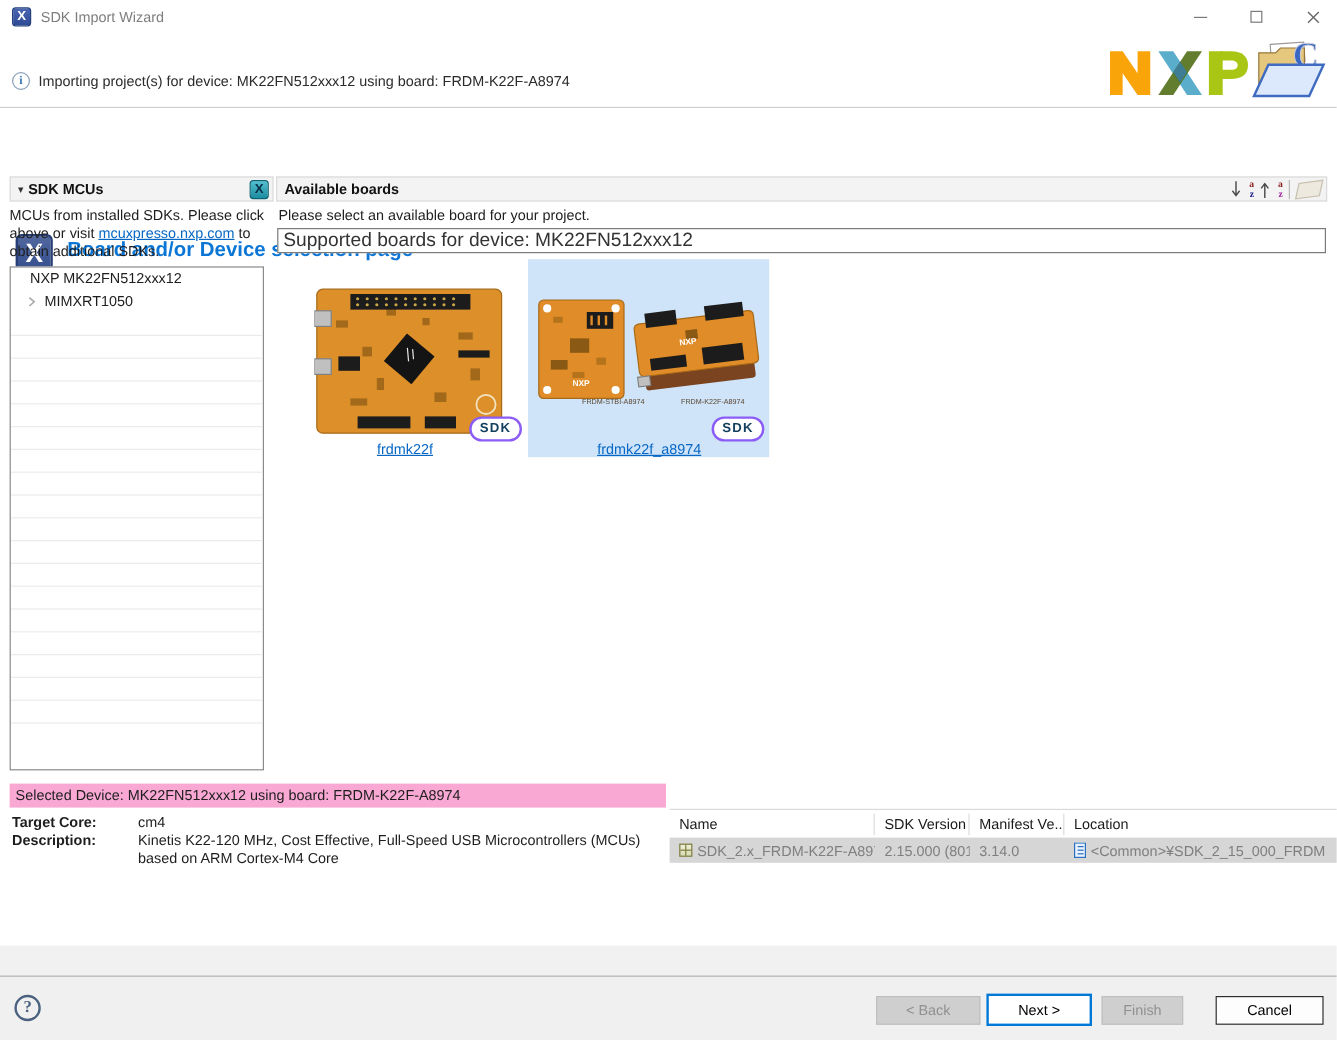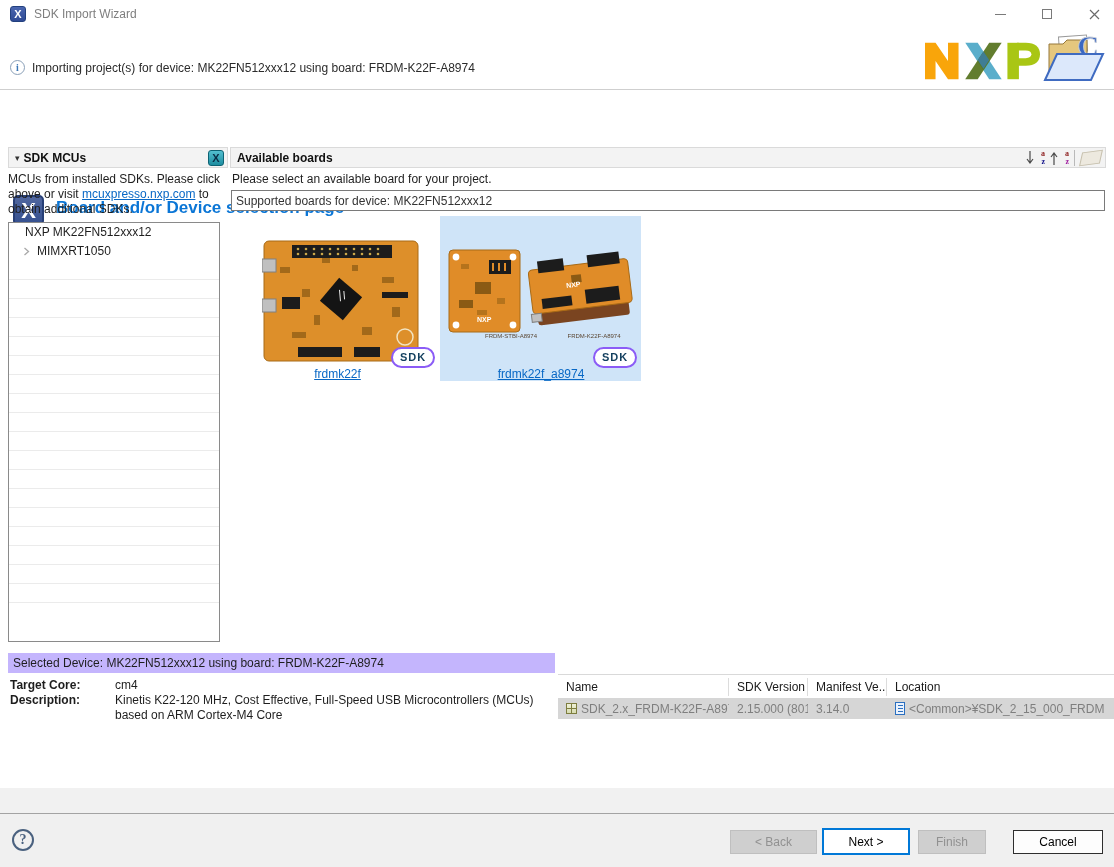--- a/index.html
+++ b/index.html
@@ -37,34 +37,34 @@
   .mcu-desc { left:8px; top:172px; width:220px; font-size:12px; line-height:15px; color:#1e1e1e; }
   a.link { color:#0767c5; text-decoration:underline; cursor:pointer; }
   .listbox { left:8px; top:222px; width:212px; height:420px; background:#fff; border:1px solid #8a8a8a; overflow:hidden; }
   .tree-row { height:19px; line-height:19px; font-size:12px; display:flex; align-items:center; white-space:nowrap; }
   .tree-row.empty { border-bottom:1px solid #ebebeb; }
   .tree-row.selected { background:#d9d9d9; }
   .chev { width:10px; height:10px; display:inline-flex; align-items:center; justify-content:center; }
 
   
   .instruction { left:232px; top:172px; font-size:12px; }
-  .filter-input { left:231px; top:190px; width:874px; height:21px; border:1px solid #7a7a7a; font-family:"Liberation Sans",sans-serif; font-size:12px; color:#333; padding:0 4px; background:#fff; }
+  .filter-input { left:231px; top:190px; width:874px; height:21px; border:1px solid #7a7a7a; font-family:"Liberation Sans",sans-serif; font-size:16px; color:#333; padding:0 4px; background:#fff; }
   .sort-tools { margin-left:auto; display:flex; align-items:center; gap:4px; padding-right:4px; }
   .sort-btn { width:20px; height:18px; position:relative; }
   .sort-sep { width:1px; height:16px; background:#b9b9b9; }
   .az { position:absolute; right:1px; font-weight:bold; font-size:8px; line-height:8px; font-family:"Liberation Serif",serif; }
   .eraser { width:20px; height:14px; background:#e9e1cf; border:1px solid #a39878; transform:skewX(-20deg) rotate(-8deg); opacity:.55; margin-left:2px; }
 
   .tile2-bg { left:440px; top:216px; width:201px; height:165px; background:#cfe4f8; }
   .board-link { font-size:12px; text-align:center; }
   .sdk-badge { width:44px; height:21px; background:#fff; border:2px solid #8b5cf6; border-radius:11px; color:#123f5e; font-weight:bold; font-size:11px; text-align:center; line-height:17px; letter-spacing:1px; }
   .board-caption { font-size:6px; color:#5a4632; text-align:center; white-space:nowrap; }
 
   
-  .seldev-bar { left:8px; top:653px; width:547px; height:20px; background:#c4b5fd; line-height:20px; padding-left:5px; font-size:12px; color:#1e1e1e; }
+  .seldev-bar { left:8px; top:653px; width:547px; height:20px; background:#f9a8d4; line-height:20px; padding-left:5px; font-size:12px; color:#1e1e1e; }
   .kv-label { left:10px; font-weight:bold; font-size:12px; }
   .kv-value { left:115px; font-size:12px; }
   .desc-value { width:440px; line-height:15px; }
 
   .sdks-title { left:564px; top:688px; font-weight:bold; font-size:11px; }
   .sdks-rule { left:558px; top:674px; width:556px; height:1px; background:#d9d9d9; }
   .sdk-table { left:558px; top:675px; width:556px; }
   .thead { display:flex; height:23px; align-items:center; background:#fff; }
   .th { font-size:12px; color:#1a1a1a; padding-left:8px; border-right:1px solid #dcdcdc; height:18px; line-height:18px; white-space:nowrap; overflow:hidden; }
   .trow { display:flex; height:21px; align-items:center; background:#d6d6d6; color:#7f7f7f; }

